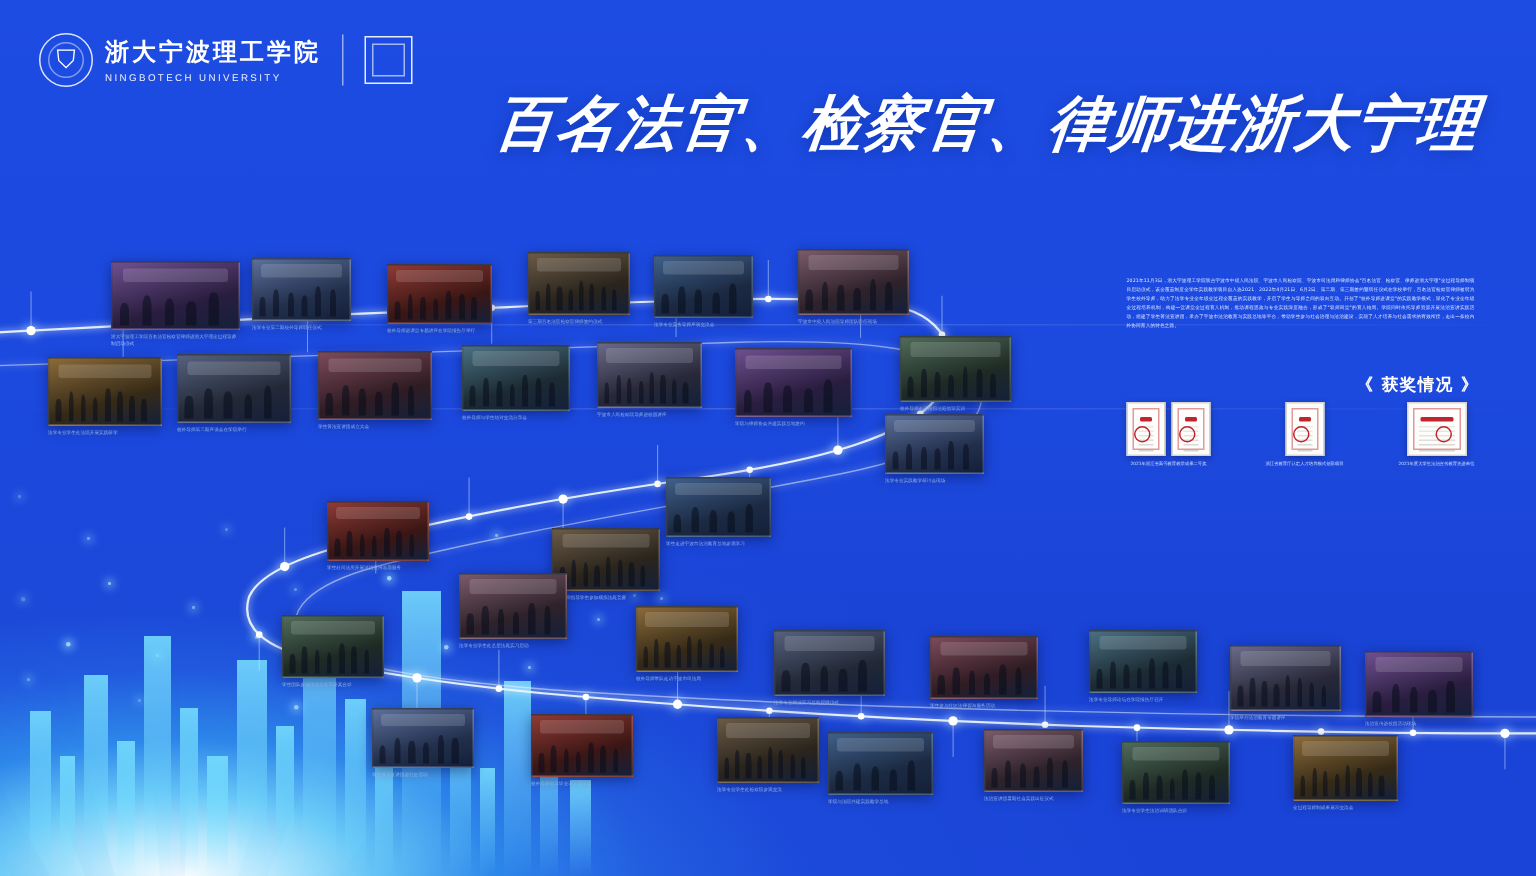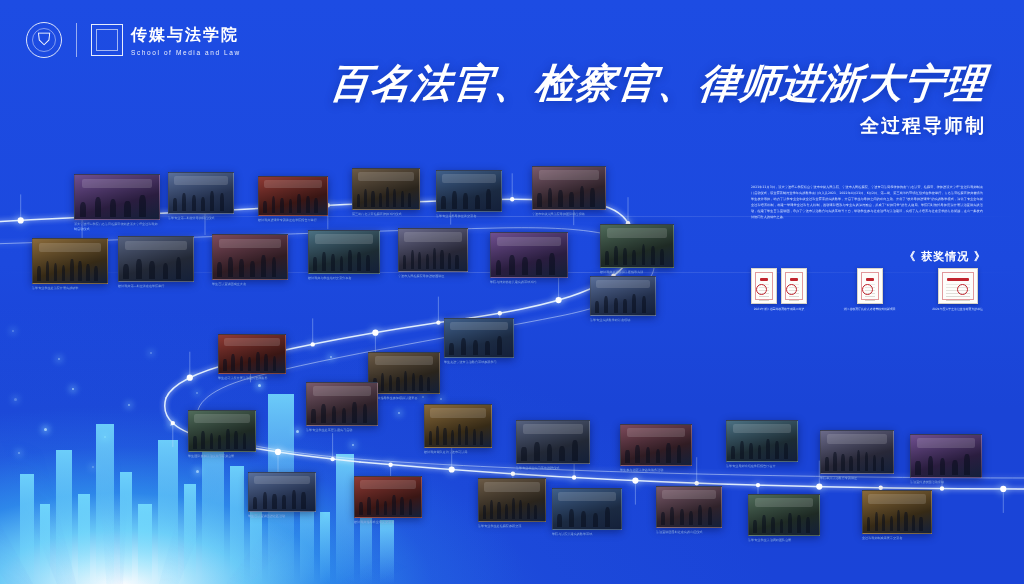--- a/index.html
+++ b/index.html
@@ -158,34 +158,33 @@
   </svg>
 
   <div class="grid-h" style="top:216px;"></div>
   <div class="grid-h" style="top:272px;"></div>
 
   <div class="logos">
     <div class="logo-block">
       <div class="crest">
         <span>⛉</span>
       </div>
+      <div class="logo-txt">
+        <div class="logo-cn">浙大宁波理工学院</div>
+        <div class="logo-en">NINGBOTECH  UNIVERSITY</div>
+      </div>
     </div>
     <div class="logo-div"></div>
     <div class="logo-block">
       <div class="bookmark"></div>
-      <div class="logo-txt">
-        <div class="logo-cn">传媒与法学院</div>
-        <div class="logo-en">School of Media and Law</div>
-      </div>
     </div>
   </div>
 
   <div class="title-wrap">
     <div class="title-main">百名法官、检察官、律师进浙大宁理</div>
-    <div class="title-sub">全过程导师制</div>
   </div>
 
   <div class="intro-body">2021年11月3日，浙大宁波理工学院联合宁波市中级人民法院、宁波市人民检察院、宁波市司法局和律师协会"百名法官、检察官、律师进浙大宁理"全过程导师制项目启动仪式，该全覆盖制度全学年实践教学项目自入选2021、2022年4月21日、6月2日、第二期、第三期签约暨聘任仪式在学校举行，百名法官检察官律师被聘为学生校外导师，助力了法学专业全年级全过程全覆盖的实践教学，开启了学生与导师之间的双向互动。开创了"校外导师进课堂"的实践教学模式，深化了专业全年级全过程培养机制，构建一堂课堂全过程育人机制，推动课程思政与专业实践深度融合，形成了"双师同堂"的育人格局。学院同时依托导师资源开展法治宣讲实践活动，组建了学生普法宣讲团，承办了宁波市法治教育与实践基地等平台，带动学生参与社会治理与法治建设，实现了人才培养与社会需求的有效衔接，走出一条校内外协同育人的特色之路。</div>
 
   <div class="sec-head" style="right:38px;top:249px;align-items:center;">
     <span class="lbl">《 获奖情况 》</span>
   </div>
   <div class="certs" id="certs">
       <div class="cert-item">
         <div class="cert-imgs">

